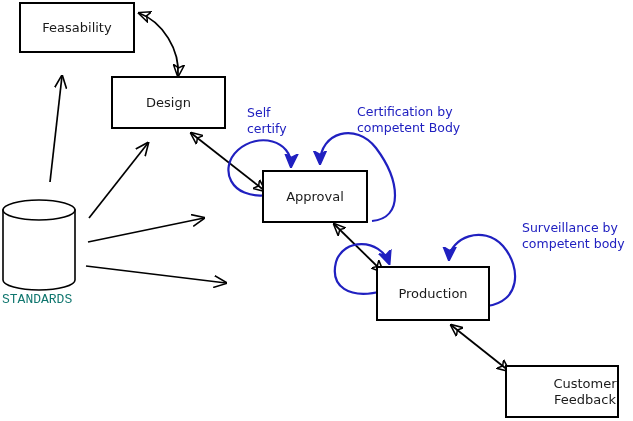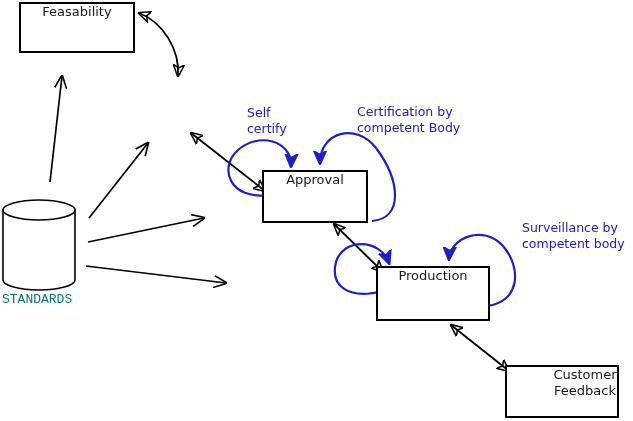--- a/index.html
+++ b/index.html
@@ -24,20 +24,21 @@
     top: 0;
     width: 633px;
     height: 421px;
   }
   .node-box {
     position: absolute;
     box-sizing: border-box;
     border: 2px solid #000000;
     background: #ffffff;
     display: flex;
+    align-items: center;
     justify-content: center;
     text-align: center;
     color: #1a1a1a;
     font-size: 13px;
     line-height: 16px;
     font-family: "DejaVu Sans", sans-serif;
   }
   .node-label {
     display: block;
     white-space: pre-line;
@@ -103,20 +104,23 @@
 
     <path d="M 383 291 C 348 300, 330 286, 336 262 C 343 238, 380 238, 389 263" fill="none" stroke="#2020c0" stroke-width="2.2" marker-end="url(#arrow-blue)"></path>
 
     <path d="M 487 306 C 520 302, 522 268, 503 246 C 483 224, 450 238, 449 259" fill="none" stroke="#2020c0" stroke-width="2.2" marker-end="url(#arrow-blue)"></path>
   </svg>
 
   <div class="node-box" style="left:19px; top:2px; width:116px; height:51px;">
     <span class="node-label">Feasability</span>
   </div>
 
+  <div class="node-box" style="left:111px; top:76px; width:115px; height:53px;">
+    <span class="node-label">Design</span>
+  </div>
 
   <div class="node-box" style="left:262px; top:170px; width:106px; height:53px;">
     <span class="node-label">Approval</span>
   </div>
 
   <div class="node-box" style="left:376px; top:266px; width:114px; height:55px;">
     <span class="node-label">Production</span>
   </div>
 
   <div class="node-box" style="left:505px; top:365px; width:114px; height:53px;padding-left:46px;">

